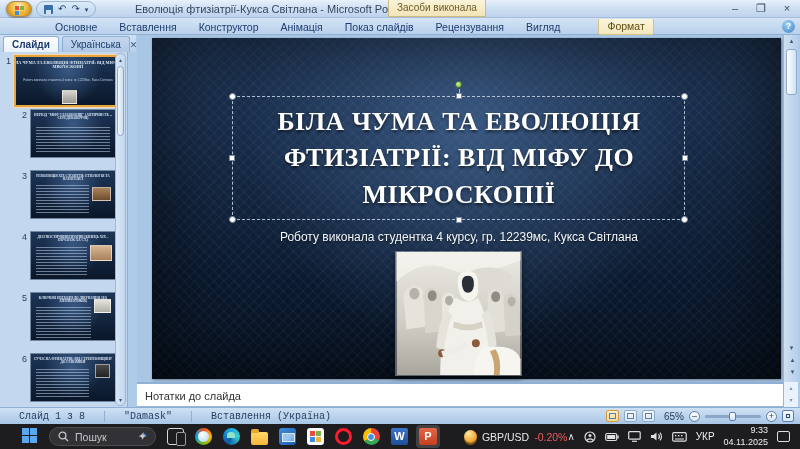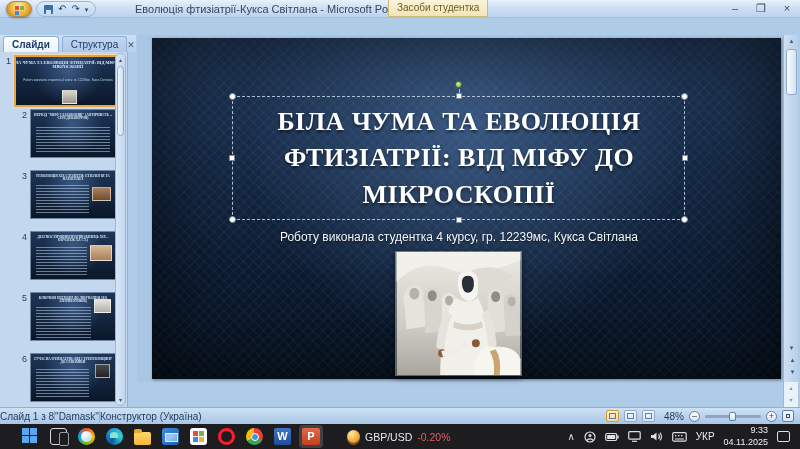--- a/index.html
+++ b/index.html
@@ -104,21 +104,21 @@
     border-top:2px solid #8fafd4; border-bottom:1px solid #9cb6d6; }
   .notes-text{ position:absolute; left:8px; top:6px; font-size:11px; color:#333; }
   .nscroll{ position:absolute; left:783px; top:382px; width:15px; height:25px; background:#e9f1fa;
     border-left:1px solid #9cb6d6; }
   .nscroll span{ display:block; text-align:center; font-size:6px; color:#7a94b4; line-height:12px; }
 
   
   .statusbar{ position:absolute; left:0; top:407px; width:800px; height:17px;
     background:linear-gradient(#cfe1f4,#a9c6e6); border-top:1px solid #8fafd4;
     display:flex; align-items:center; font-size:10px; color:#1e3a5c; }
-  .sb-item{ padding:0 0; white-space:nowrap; }
+  .sb-item{ padding:0 19px; white-space:nowrap;font-family:Liberation Mono, monospace; }
   .sb-sep{ width:1px; height:11px; background:#8fafd4; }
   .sb-right{ margin-left:auto; display:flex; align-items:center; gap:5px; padding-right:6px; }
   .viewbtn{ width:13px; height:12px; border:1px solid #8fa9c9; background:linear-gradient(#f4f9fe,#d6e6f5);
     border-radius:2px; position:relative; }
   .viewbtn.active{ border-color:#d29a3a; background:linear-gradient(#fbeecf,#f3d9a4); }
   .viewbtn::after{ content:""; position:absolute; left:2px; top:2px; right:2px; bottom:2px; border:1px solid #5d7fa8; }
   .zoomctl{ width:11px; height:11px; border-radius:50%; border:1px solid #5d7fa8;
     background:linear-gradient(#fff,#d9e8f6); color:#2c4a6e; font-size:9px; line-height:9px; text-align:center; }
   .ztrack{ position:relative; width:56px; height:3px; background:#8ba6c6; border-radius:2px; }
   .ztick{ position:absolute; left:50%; top:-2px; width:1px; height:7px; background:#5d7fa8; }
@@ -199,33 +199,46 @@
           <i style="background:#f2b234"></i>
       </div>
     </div>
     <div class="qat">
       <span class="floppy"></span>
       <span>↶</span>
       <span>↷</span>
       <span style="font-size:7px">▾</span>
     </div>
     <span class="title-text">Еволюція фтизіатрії-Кукса Світлана - Microsoft PowerPoint</span>
-    <div class="ctx-group">Засоби студентка</div>
+    <div class="ctx-group">Засоби виконала</div>
     <div class="winbtns">
       <span>–</span>
       <span>❐</span>
       <span>×</span>
     </div>
   </div>
 
+  <div class="tabstrip">
+    <div class="tabs">
+      <span class="tab">Основне</span>
+      <span class="tab">Вставлення</span>
+      <span class="tab">Конструктор</span>
+      <span class="tab">Анімація</span>
+      <span class="tab">Показ слайдів</span>
+      <span class="tab">Рецензування</span>
+      <span class="tab">Вигляд</span>
+      <span class="tab ctx">Формат</span>
+    </div>
+    <div class="helpbtn">?</div>
+  </div>
 
   <div class="left-panel">
     <div class="ptabs">
       <span class="ptab active">Слайди</span>
-      <span class="ptab">Структура</span>
+      <span class="ptab">Українська</span>
       <span class="pclose">✕</span>
     </div>
 
     <div class="thumb-row" style="left:0; top:20px;">
       <span class="tnum">1</span>
       <div class="mini sel" style="width:108px; height:52px;">
         <div class="mini-title">БІЛА ЧУМА ТА ЕВОЛЮЦІЯ ФТИЗІАТРІЇ: ВІД МІФУ ДО МІКРОСКОПІЇ</div>
         <div class="mini-sub">Роботу виконала студентка 4 курсу, гр. 12239мс, Кукса Світлана</div>
         <div class="mini-img" style="left:46px; top:33px; width:15px; height:14px; background:linear-gradient(#d8d6d0,#9a978f);"></div>
       </div>
@@ -339,54 +352,65 @@
   </div>
 
   <div class="vscroll">
     <span class="vbtn" style="top:2px">▴</span>
     <div class="vthumb"></div>
     <span class="vbtn" style="bottom:30px">▾</span>
     <span class="vbtn" style="bottom:18px; letter-spacing:-2px;">▴</span>
     <span class="vbtn" style="bottom:6px; letter-spacing:-2px;">▾</span>
   </div>
 
+  <div class="notes">
+    <span class="notes-text">Нотатки до слайда</span>
+  </div>
   <div class="nscroll">
     <span>▴</span>
     <span>▾</span>
   </div>
 
   <div class="statusbar">
     <span class="sb-item">Слайд 1 з 8</span>
     <span class="sb-sep"></span>
     <span class="sb-item">"Damask"</span>
     <span class="sb-sep"></span>
-    <span class="sb-item">Конструктор (Україна)</span>
+    <span class="sb-item">Вставлення (Україна)</span>
     <div class="sb-right">
       <span class="viewbtn active"></span>
       <span class="viewbtn"></span>
       <span class="viewbtn"></span>
-      <span style="margin-left:4px">48%</span>
+      <span style="margin-left:4px">65%</span>
       <span class="zoomctl">–</span>
       <span class="ztrack">
         <span class="ztick"></span>
           <span class="zthumb"></span>
       </span>
       <span class="zoomctl">+</span>
       <span class="fitbtn"></span>
     </div>
   </div>
 
   <div class="taskbar">
     <div class="tb-start">
         <i></i>
         <i></i>
         <i></i>
         <i></i>
       </div>
 
+    <div class="tb-search">
+      <svg width="11" height="11" viewBox="0 0 11 11">
+        <circle cx="4.5" cy="4.5" r="3.4" fill="none" stroke="#c6c6c9" stroke-width="1.3"></circle>
+        <line x1="7.2" y1="7.2" x2="10" y2="10" stroke="#c6c6c9" stroke-width="1.3"></line>
+      </svg>
+      <span>Пошук</span>
+      <span class="spark">✦</span>
+    </div>
 
     <div class="tb-ico ic-taskview"></div>
     <div class="tb-ico ic-copilot"></div>
     <div class="tb-ico ic-edge"></div>
     <div class="tb-ico ic-folder"></div>
     <div class="tb-ico ic-mail"></div>
     <div class="tb-ico ic-store"></div>
     <div class="tb-ico ic-opera"></div>
     <div class="tb-ico ic-chrome"></div>
     <div class="tb-ico ic-doc ic-word">W</div>

